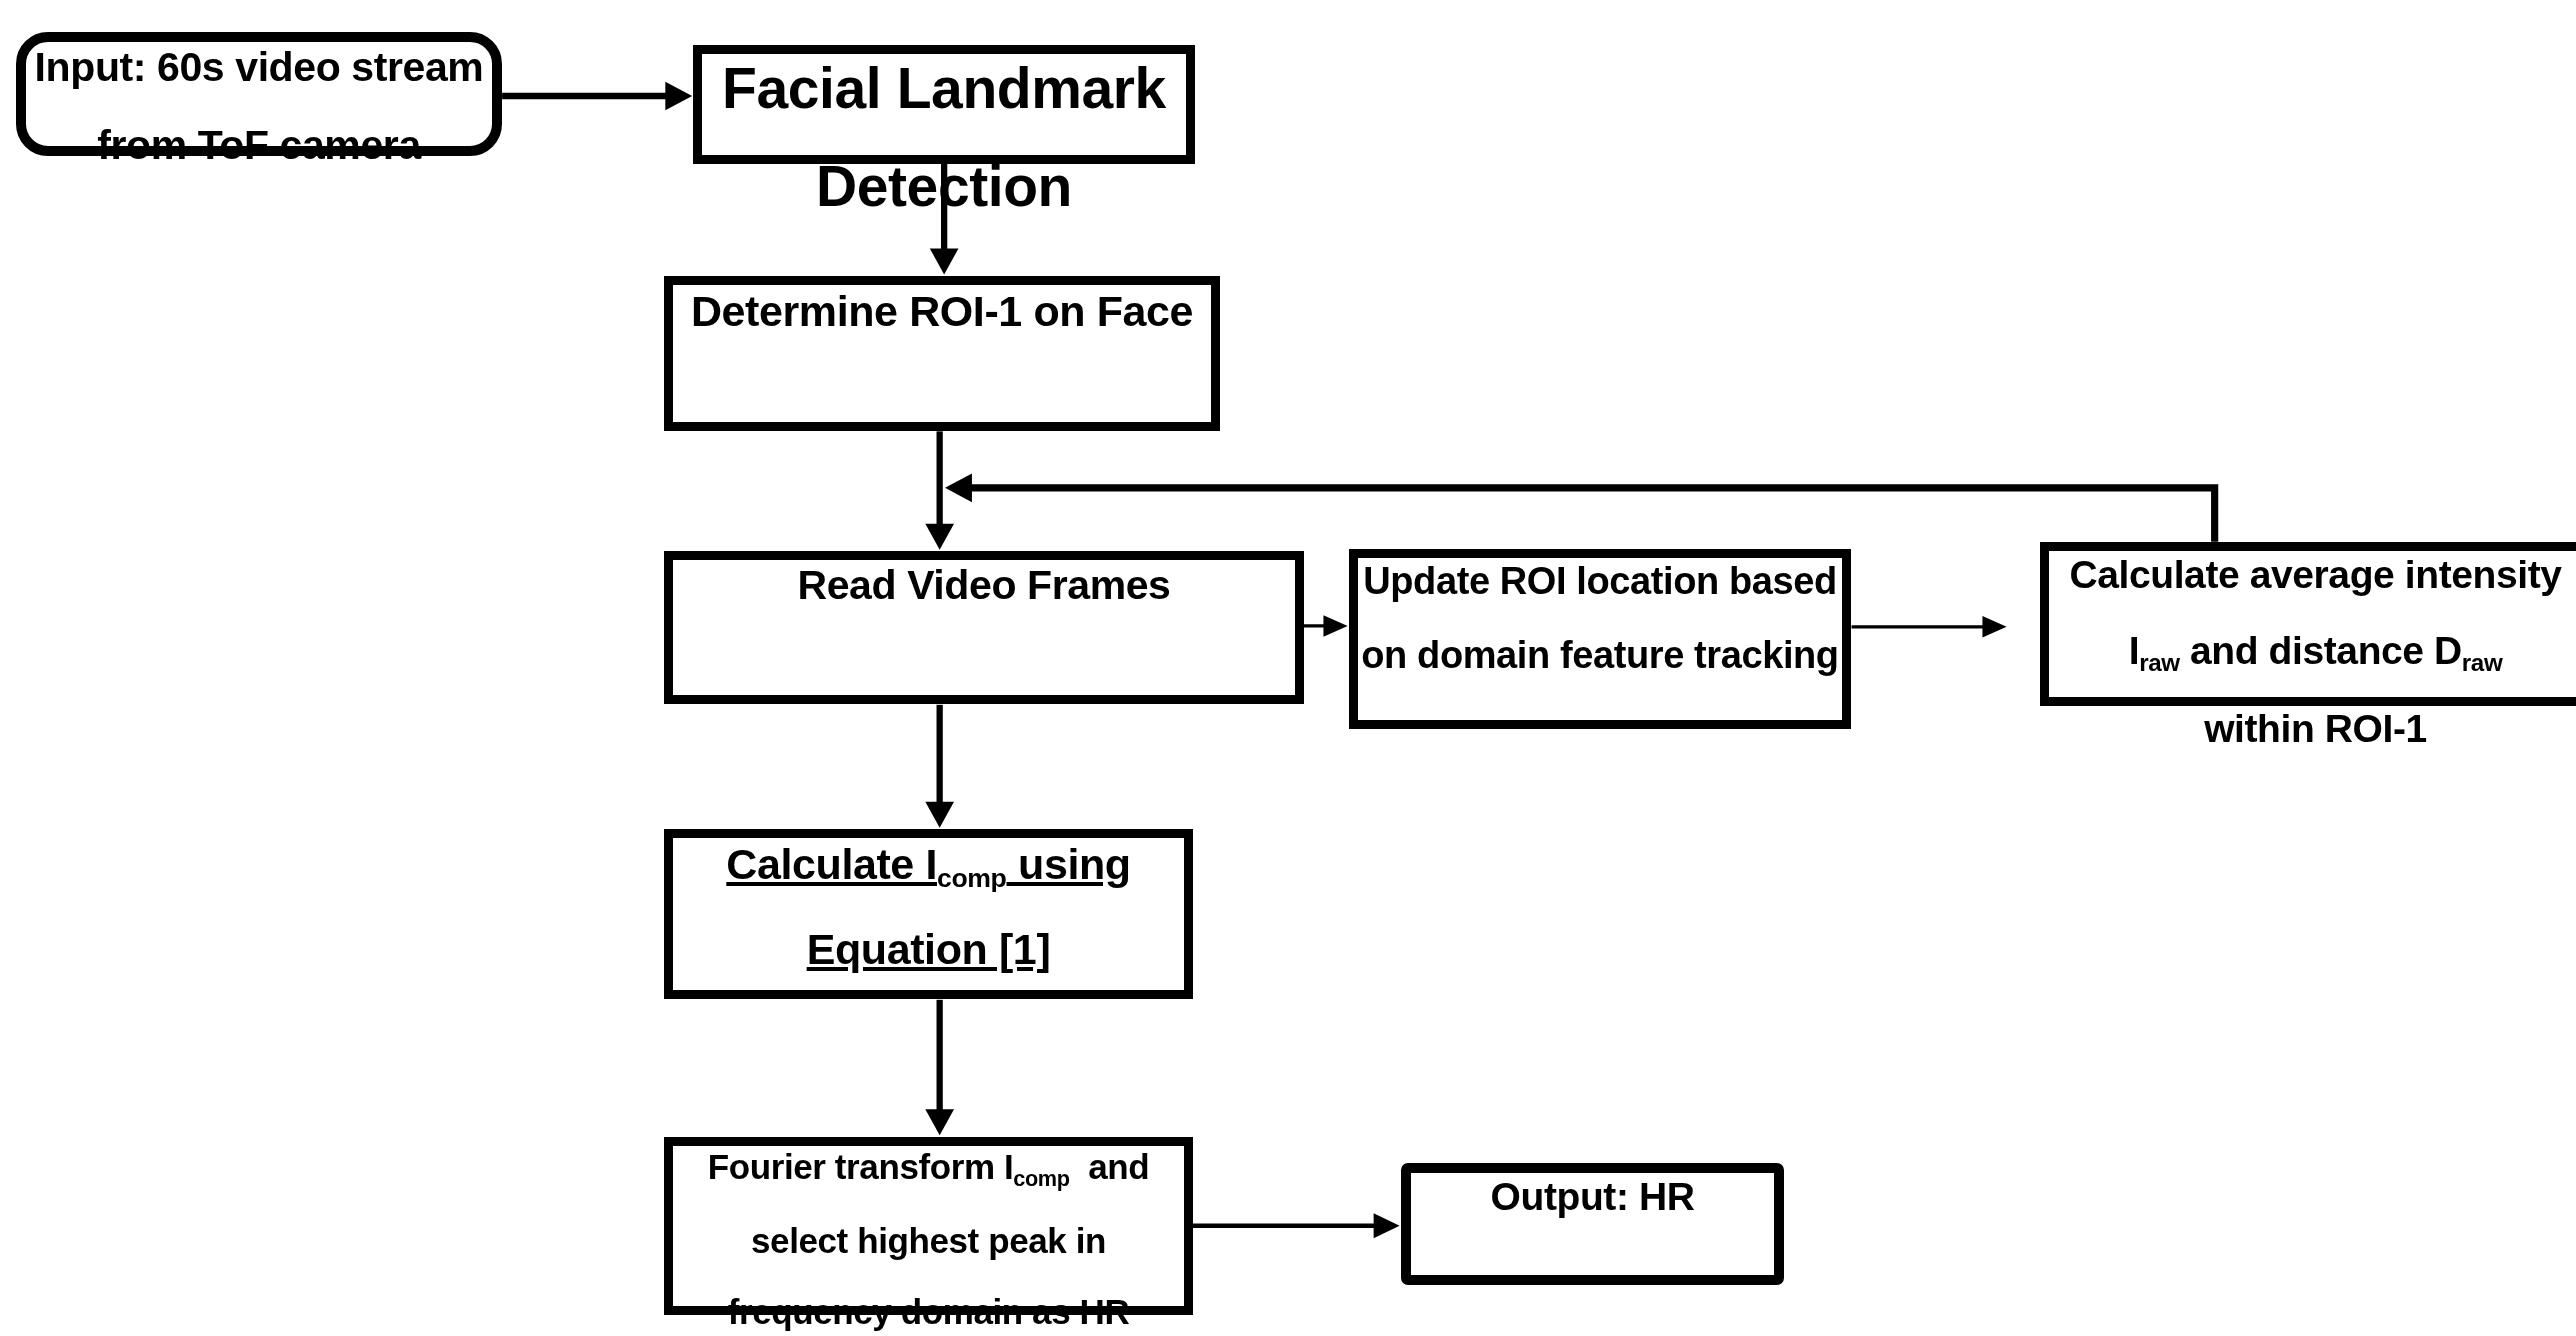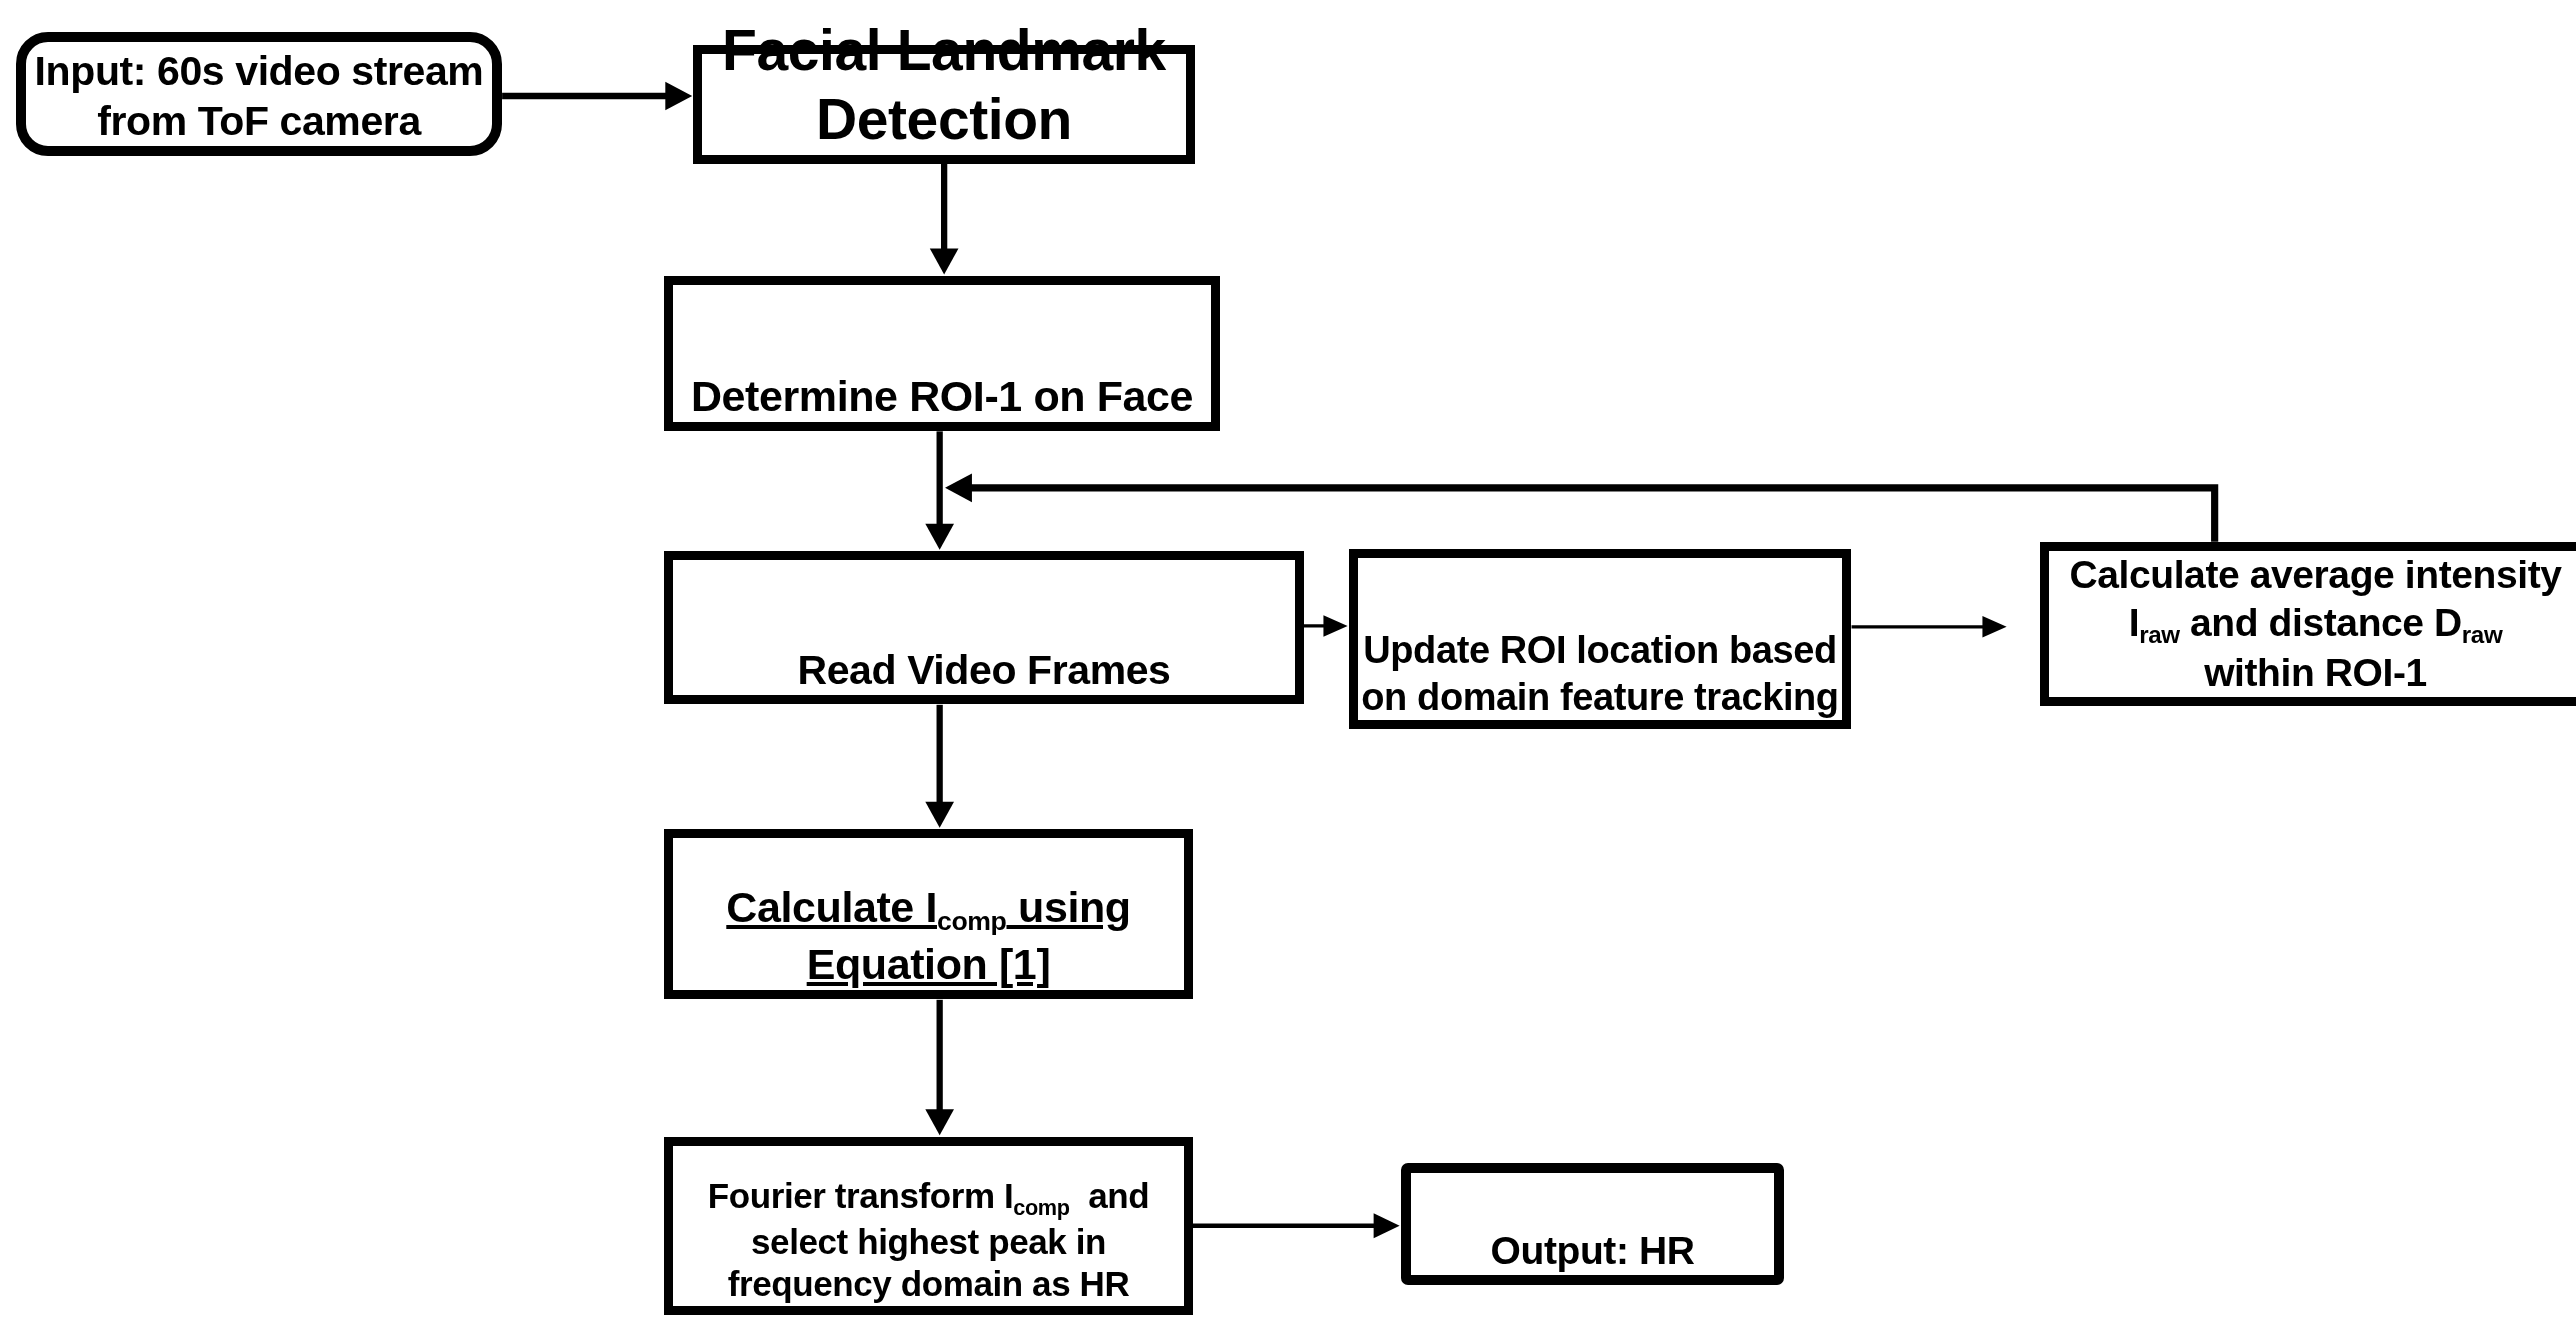--- a/index.html
+++ b/index.html
@@ -12,26 +12,27 @@
     color:#000000;
   }
   #connector-layer{position:absolute;left:0;top:0;}
   .node{
     position:absolute;
     box-sizing:border-box;
     background:#ffffff;
     border:9px solid #000000;
     display:flex;
     flex-direction:column;
-    justify-content:flex-end;
+    justify-content:flex-start;
     align-items:center;
     text-align:center;
     font-weight:bold;
     letter-spacing:-0.4px;
     line-height:1.22;
+    gap:28px;
   }
   .node.rounded{border-radius:32px;border-width:10px;}
   .line{white-space:nowrap;}
   .sub{font-size:0.62em;vertical-align:-0.30em;}
 
   
   #node-input    {left:16px;   top:32px;   width:486px; height:124px; font-size:41px;}
   #node-facial   {left:693px;  top:45px;   width:502px; height:119px; font-size:57px;}
   #node-determine{left:664px;  top:276px;  width:556px; height:155px; font-size:43px;}
   #node-read     {left:664px;  top:551px;  width:640px; height:153px; font-size:41px;}

